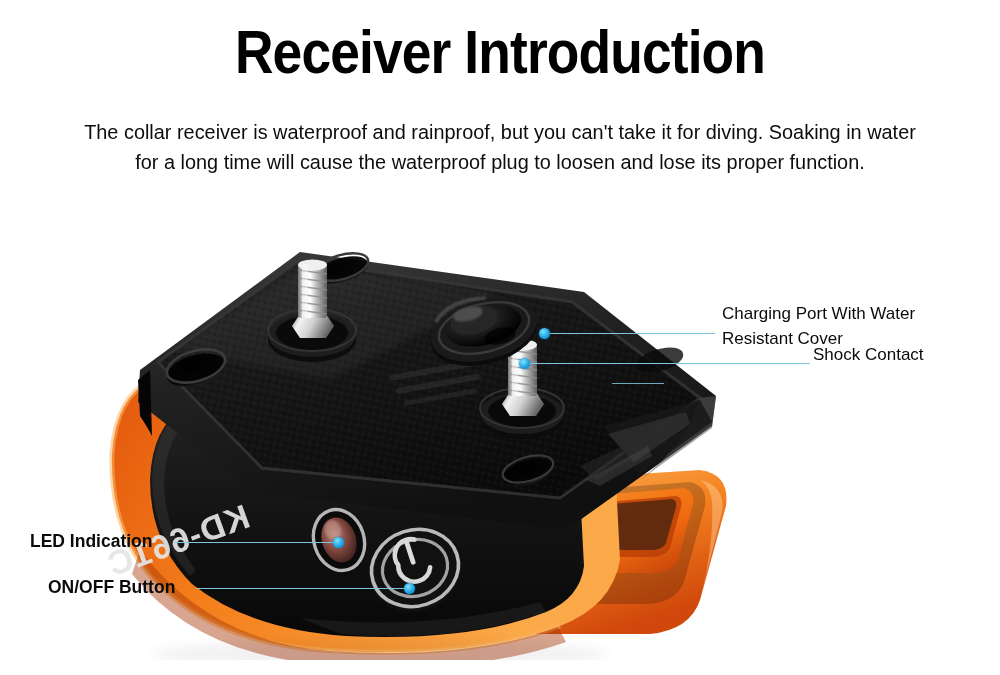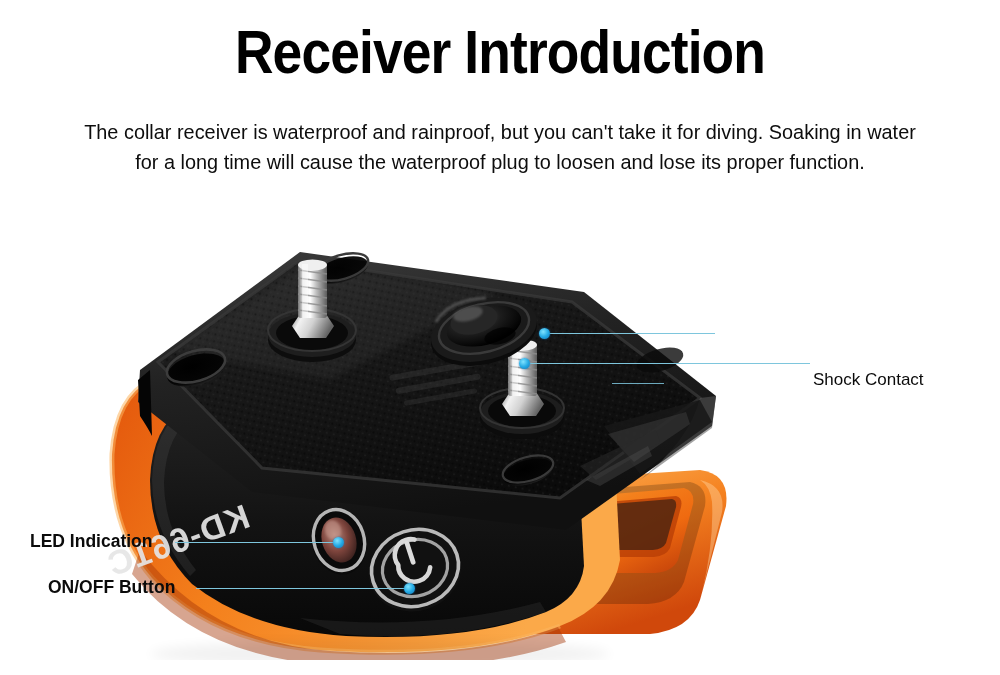--- a/index.html
+++ b/index.html
@@ -33,21 +33,21 @@
     line-height:30px;
     color:#0d0d0d;
     transform:scaleX(0.97);
     transform-origin:50% 50%;
   }
 
   
   .callout{position:absolute;font-size:17px;color:#0b0b0b;white-space:nowrap;}
   .callout.bold{font-weight:bold;font-size:17.5px;}
   .lbl-charge{left:722px;top:301px;line-height:25px;}
-  .lbl-shock{left:813px;top:370px;}
+  .lbl-shock{left:813px;top:345px;}
   .lbl-led{left:30px;top:531px;}
   .lbl-onoff{left:48px;top:577px;}
 
   
   .leader{position:absolute;height:0;border-top:1.6px solid #7ec6dd;}
   .dot{
     position:absolute;width:11px;height:11px;border-radius:50%;
     background:radial-gradient(circle at 38% 34%, #7fe3ff 0%, #23a9e4 52%, #1474b4 100%);
     box-shadow:0 0 2px rgba(20,110,180,.85);
   }
@@ -322,20 +322,24 @@
   <div class="dot" style="left:519px;top:358px;"></div>
 
   <div class="leader" style="left:612px;top:383px;width:52px;opacity:.85;"></div>
 
   <div class="leader" style="left:175px;top:542px;width:164px;"></div>
   <div class="dot" style="left:333px;top:537px;"></div>
 
   <div class="leader" style="left:196px;top:588px;width:214px;"></div>
   <div class="dot" style="left:404px;top:583px;"></div>
 
+  <div class="callout lbl-charge">
+    <div>Charging Port With Water</div>
+    <div>Resistant Cover</div>
+  </div>
 
   <div class="callout lbl-shock">Shock Contact</div>
 
   <div class="callout bold lbl-led">LED Indication</div>
 
   <div class="callout bold lbl-onoff">ON/OFF Button</div>
 
 </div>
 
 </body></html>

